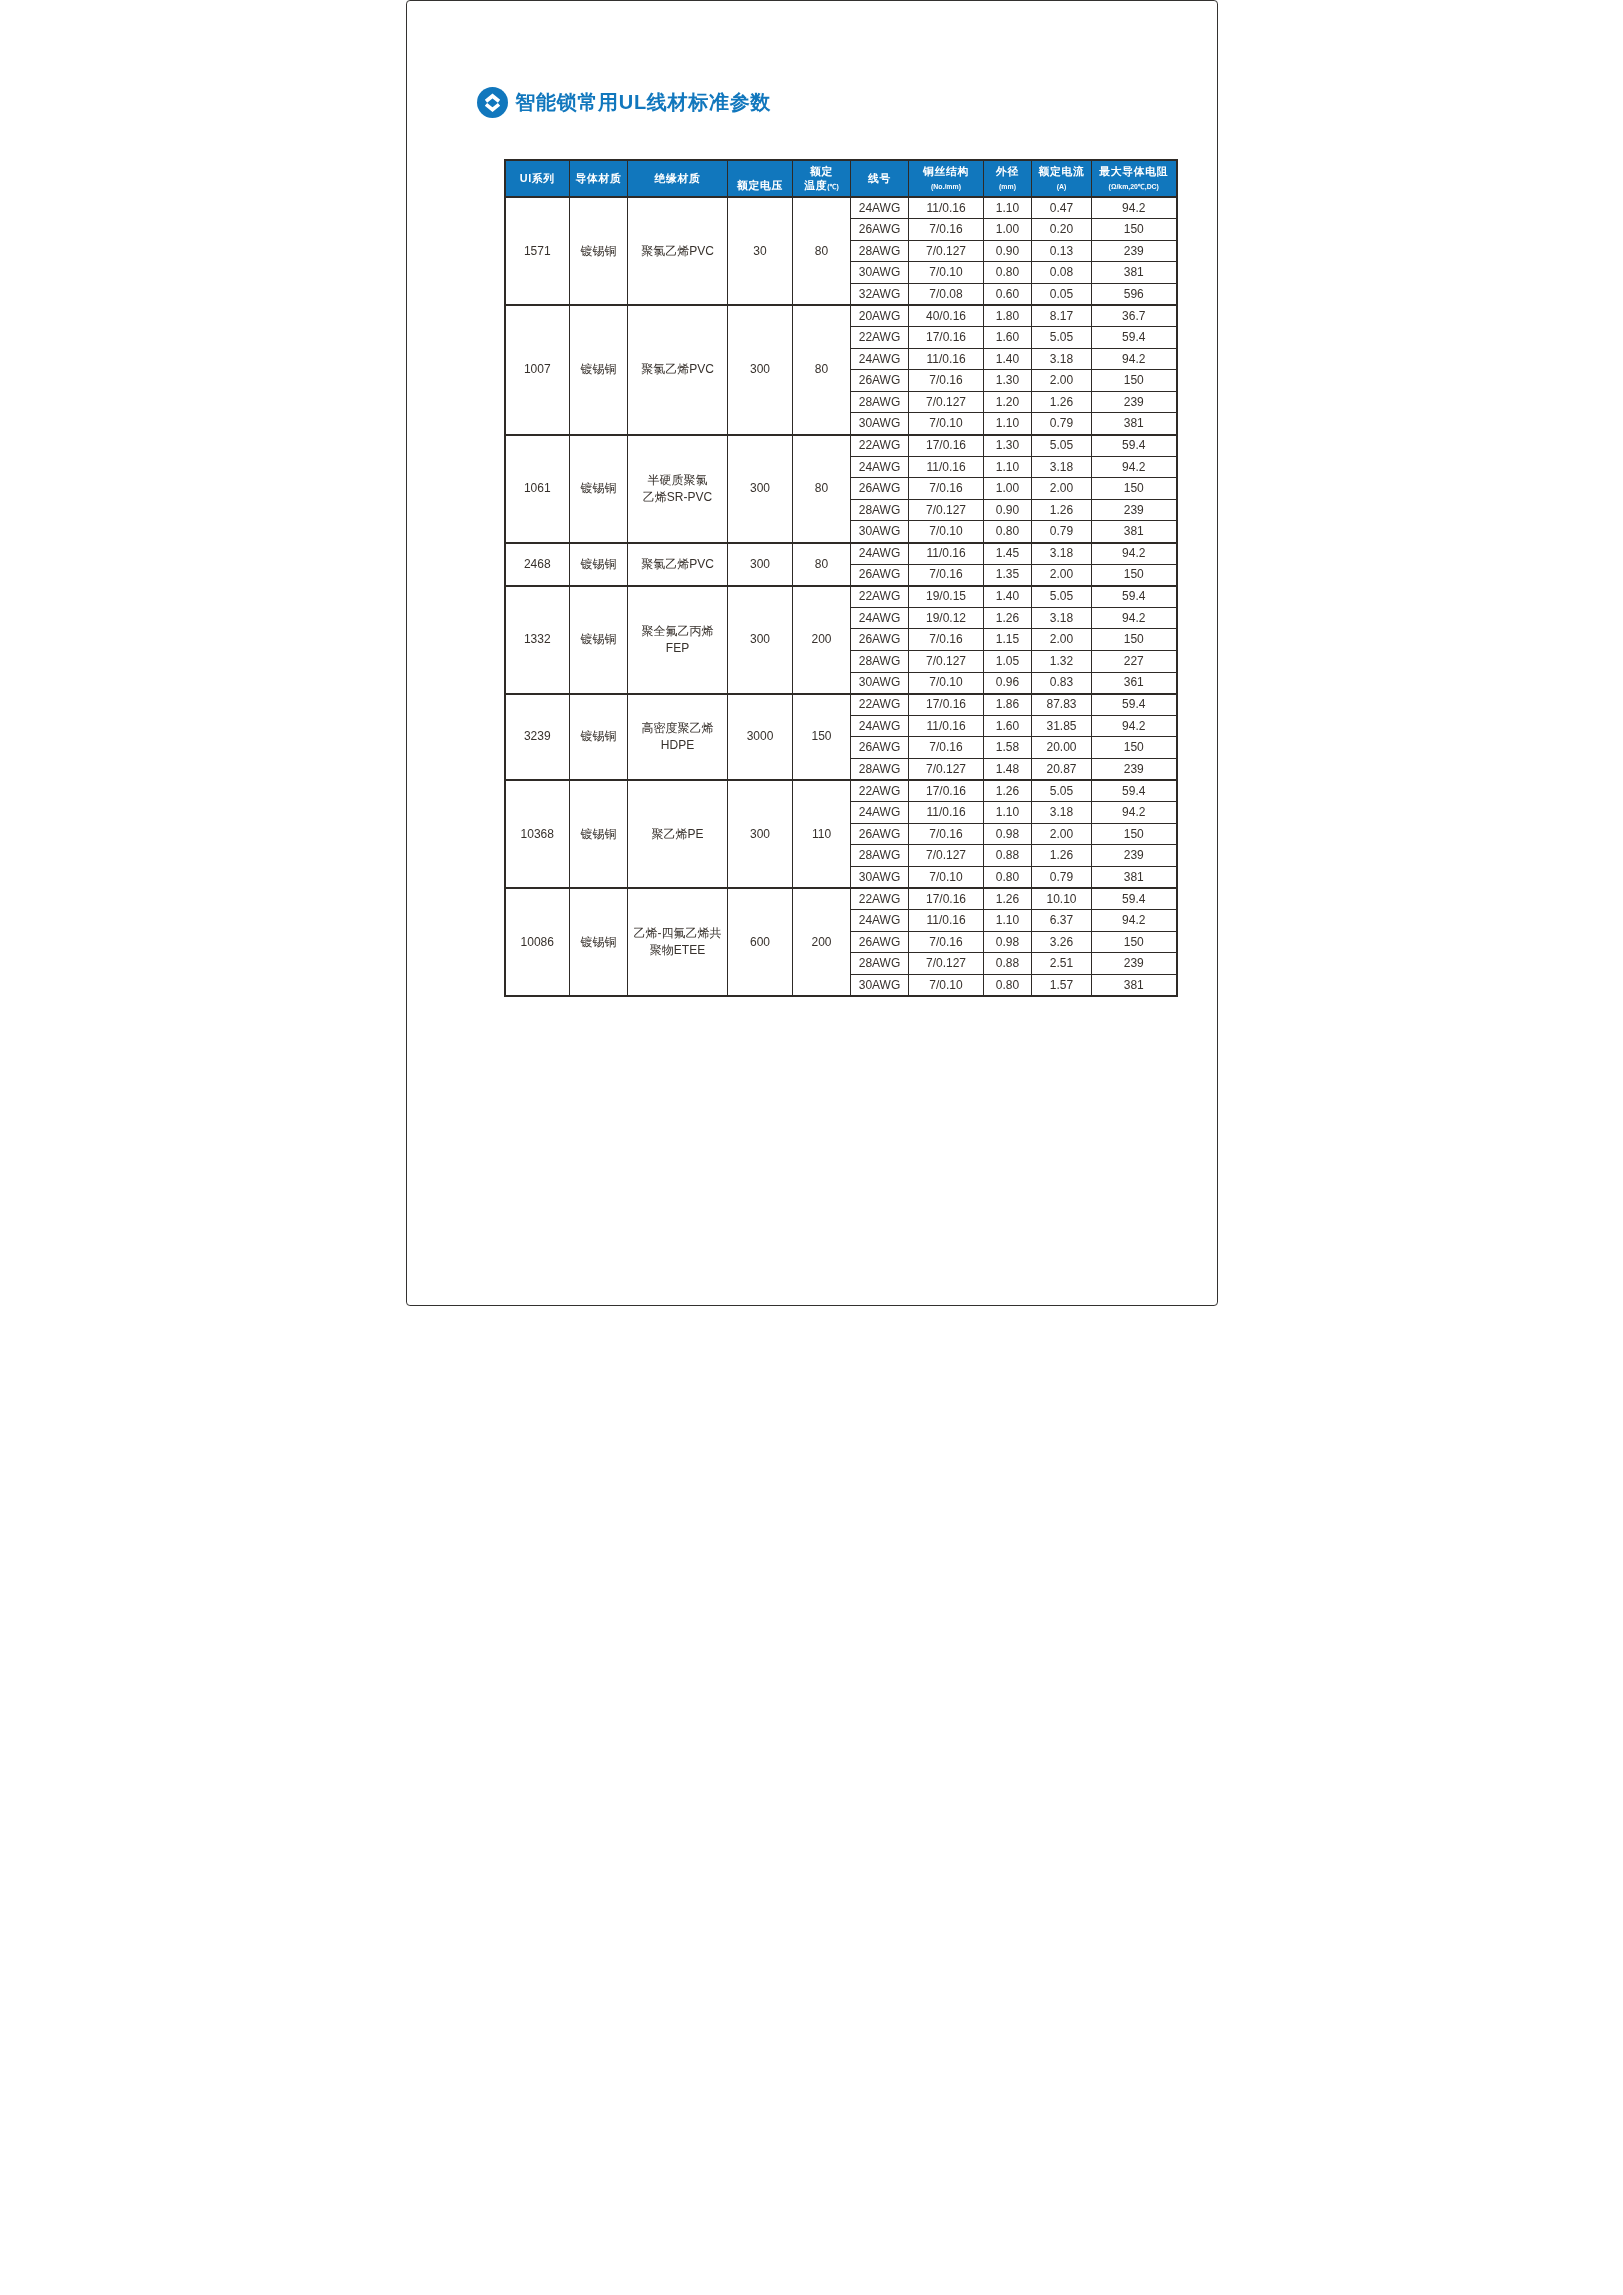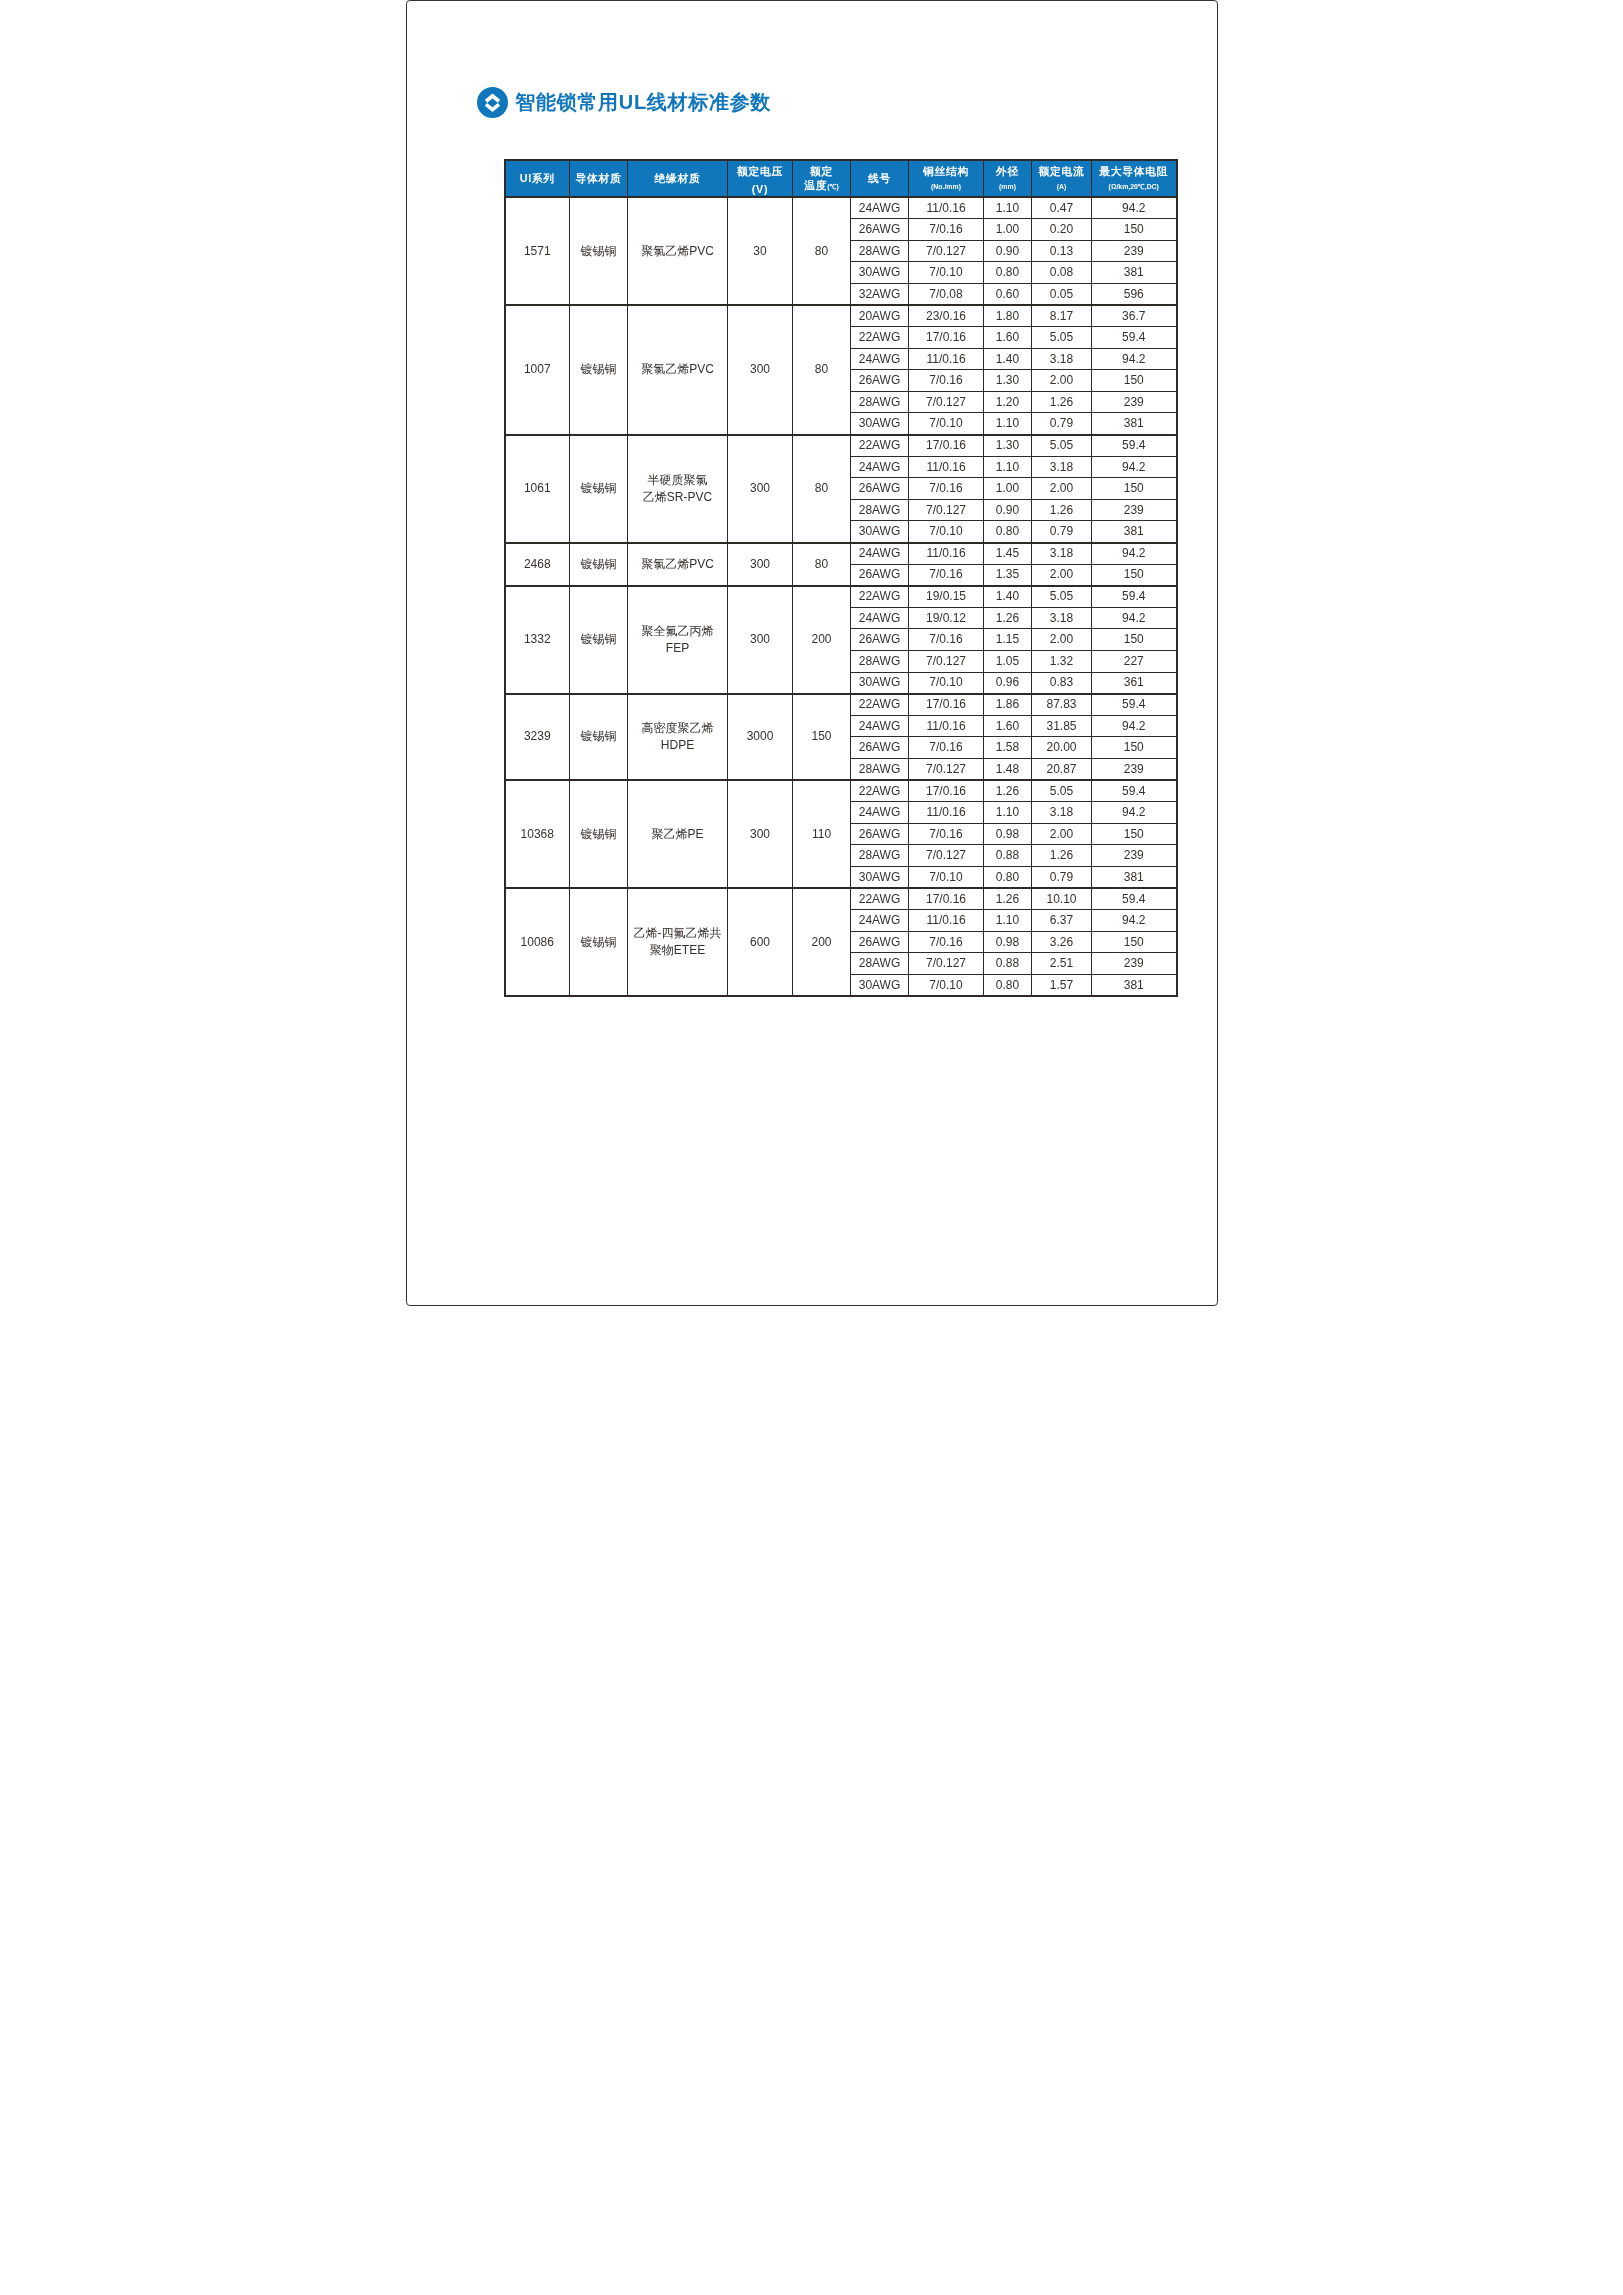--- a/index.html
+++ b/index.html
@@ -36,21 +36,21 @@
     border:1.3px solid var(--border);border-bottom-width:2px;
     padding:0;vertical-align:middle;font-weight:bold;
   }
   .th-wrap{
     height:35px;overflow:hidden;
     display:flex;flex-direction:column;align-items:center;justify-content:center;
   }
   .hl1{font-size:10.8px;line-height:14.4px;letter-spacing:0.7px;white-space:nowrap;}
   .hl2{font-size:10.8px;line-height:13px;letter-spacing:0.7px;white-space:nowrap;}
   .hsmall{font-size:6.9px;letter-spacing:0;font-weight:bold;}
-  .hdr-clip .th-wrap{justify-content:flex-start;padding-top:3px;}
+  .hdr-clip .th-wrap{justify-content:flex-start;padding-top:17px;}
   .hdr-clip .hl2{margin-top:4.6px;}
   td{
     border:0.7px solid var(--border);
     border-top-width:1.3px;
     height:21.6px;padding:0 1.3px;
     text-align:center;vertical-align:middle;
     font-size:12px;color:var(--text);
     white-space:pre-line;line-height:1.4;
   }
   tr.group-start td{border-top-width:2px;}
@@ -182,21 +182,21 @@
           <td>0.05</td>
           <td>596</td>
         </tr>
         <tr class="group-start">
           <td rowspan="6">1007</td>
           <td rowspan="6">镀锡铜</td>
           <td rowspan="6">聚氯乙烯PVC</td>
           <td rowspan="6">300</td>
           <td rowspan="6">80</td>
           <td>20AWG</td>
-          <td>23/0.16</td>
+          <td>40/0.16</td>
           <td>1.80</td>
           <td>8.17</td>
           <td>36.7</td>
         </tr>
         <tr>
           <td>22AWG</td>
           <td>17/0.16</td>
           <td>1.60</td>
           <td>5.05</td>
           <td>59.4</td>

